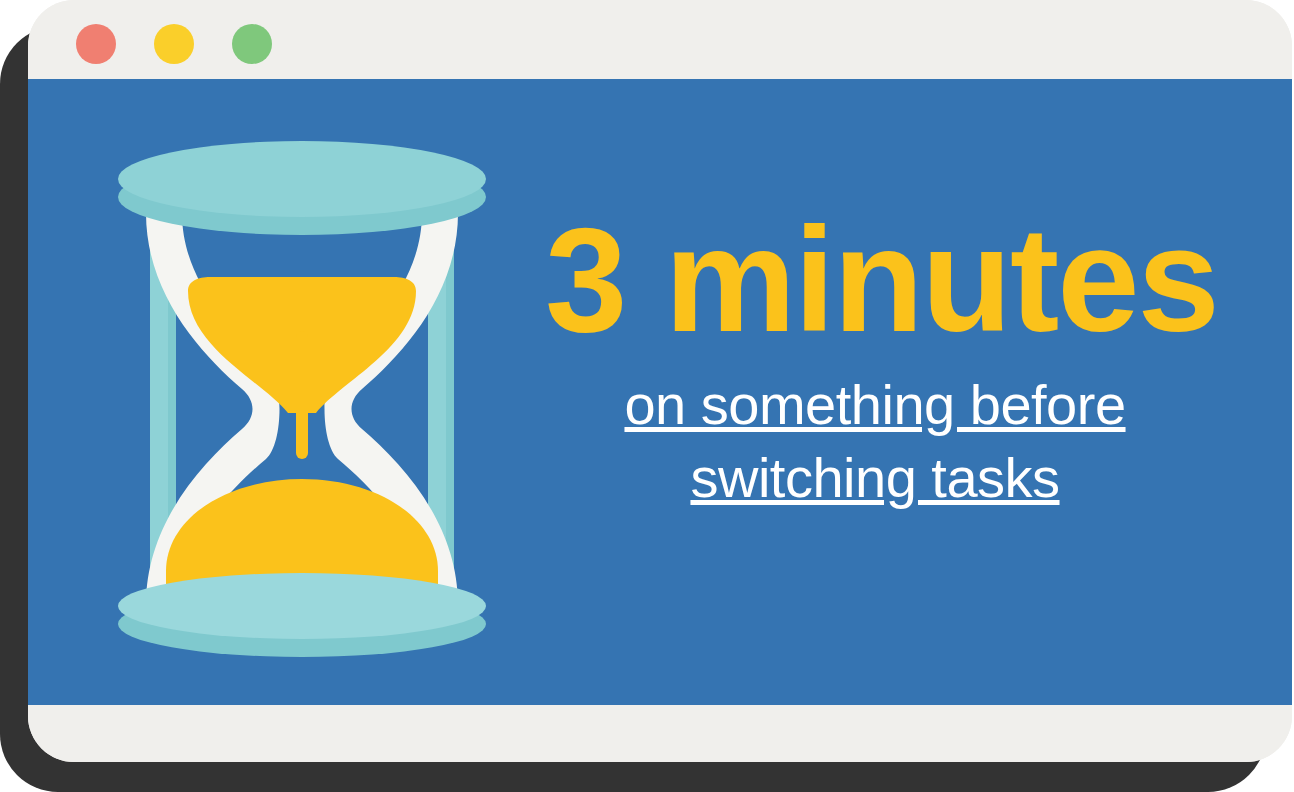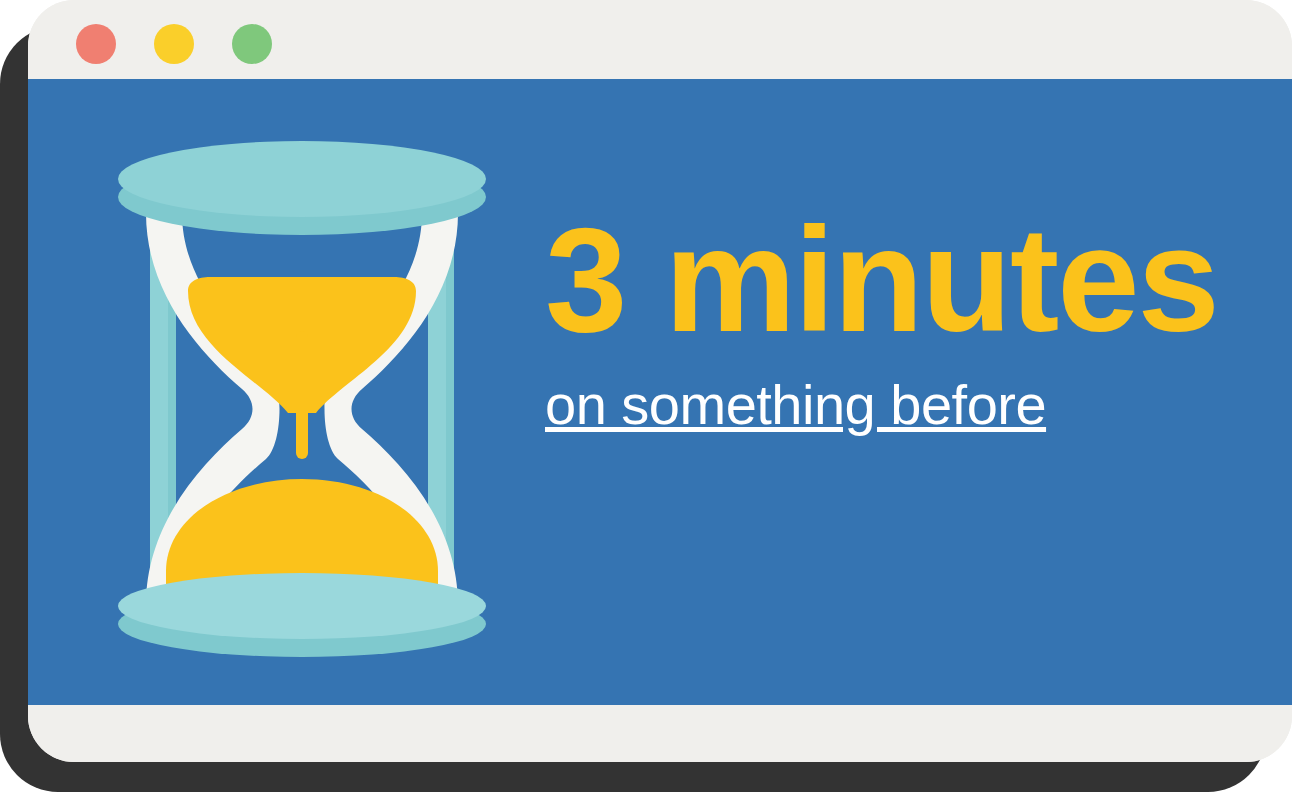--- a/index.html
+++ b/index.html
@@ -6,20 +6,21 @@
     margin: 0;
     padding: 0;
     background: #ffffff;
   }
   .stage {
     position: relative;
     width: 1294px;
     height: 792px;
     overflow: hidden;
     font-family: "Liberation Sans", sans-serif;
+    text-align: center;
   }
 
   
   .window-frame {
     position: absolute;
     left: 0px;
     top: 26px;
     width: 1266px;
     height: 766px;
     background: #333333;
@@ -299,20 +300,21 @@
           <div class="rim"></div>
           <div class="face"></div>
         </div>
 
       </div>
 
       <div class="text-block">
         <p class="headline">3 minutes</p>
         <p class="subtitle">
           <span class="line">on something before</span>
+          <span class="line">switching tasks</span>
         </p>
       </div>
 
     </div>
 
     <div class="footer-strip"></div>
 
   </div>
 </div>
 

